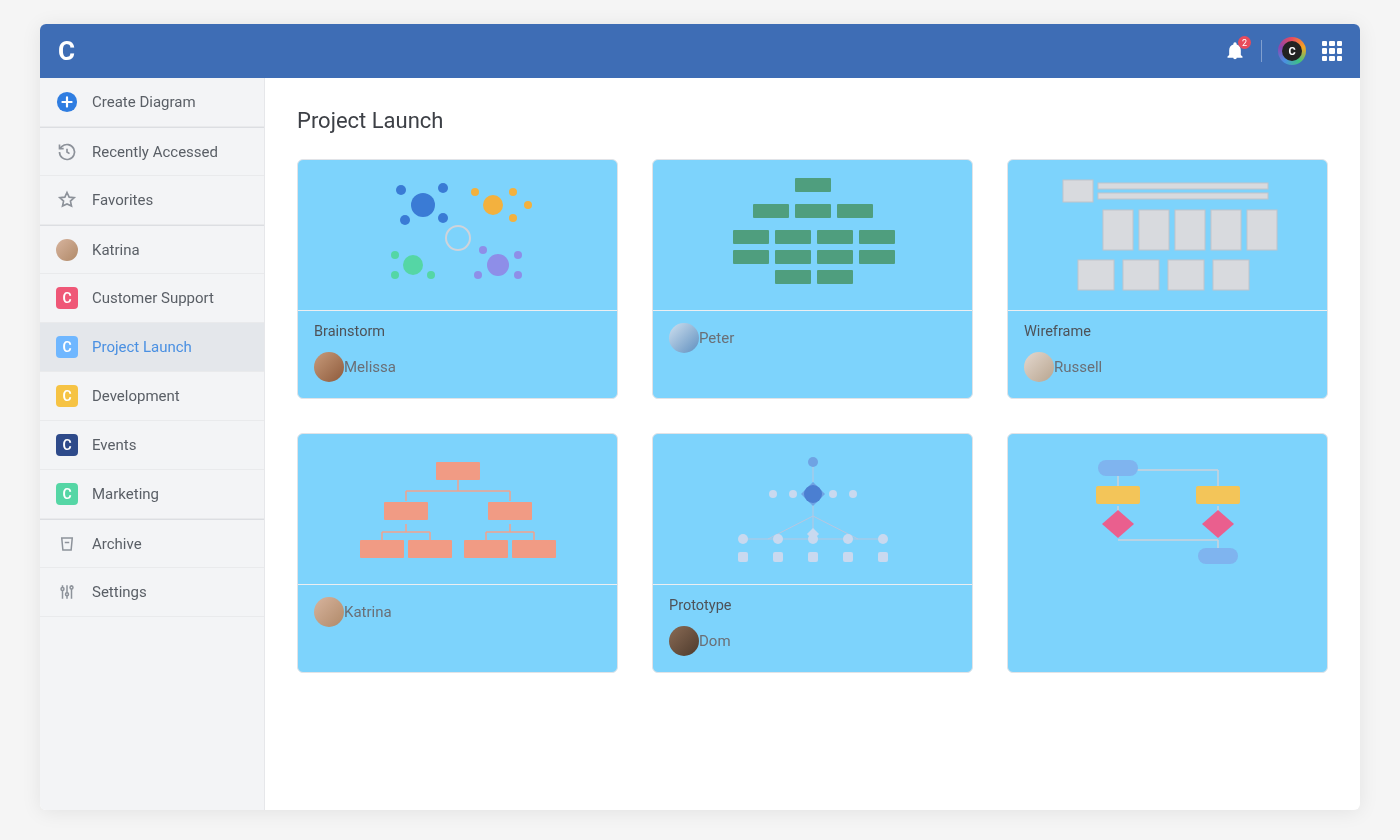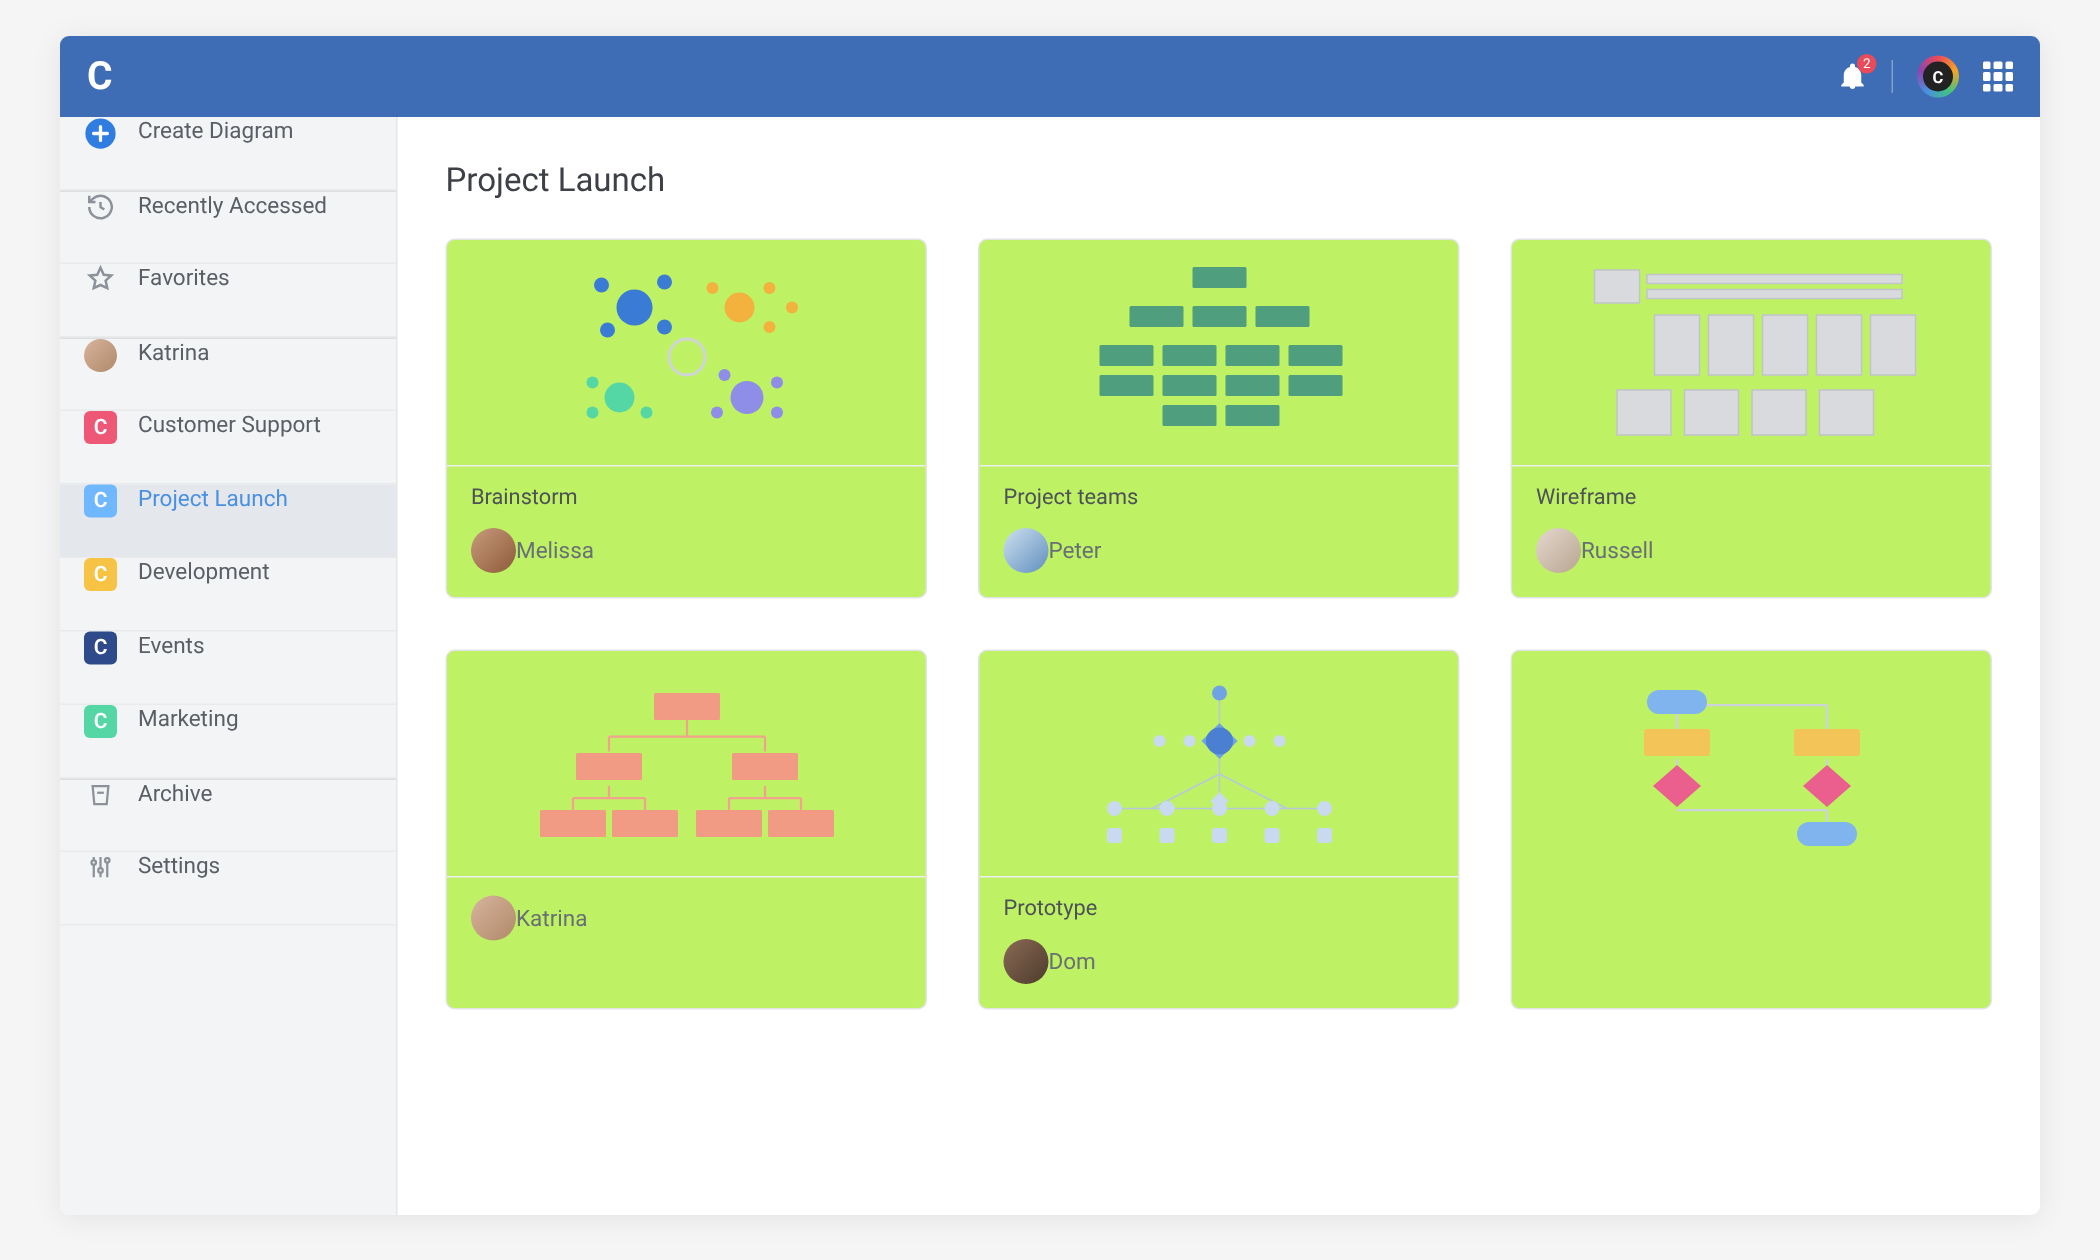--- a/index.html
+++ b/index.html
@@ -80,21 +80,21 @@
   .sidebar {
     width: 225px;
     background: #f3f4f6;
     border-right: 1px solid #e6e7ea;
     display:flex; flex-direction:column;
     font-size: 15px;
     color:#5a5f66;
     overflow-y:auto;
   }
   .side-item {
-    display:flex; gap:14px;
+    display:flex; align-items:center; gap:14px;
     height: 49px;
     padding: 0 16px;
     border-bottom: 1px solid #e9eaec;
     cursor:pointer;
   }
   .side-item.sub { padding-left: 16px; }
   .side-item.active { background:#e4e7eb; color:#4a90e2; }
   .side-item.active .square-icon { box-shadow:none; }
   .side-icon { width:22px; display:flex; justify-content:center; color:#8d929a;}
   .square-icon {
@@ -111,21 +111,21 @@
   
   .main { flex:1; padding: 30px 32px; overflow-y:auto; }
   .page-title { font-size:22px; color:#3d4046; margin-bottom: 26px; font-weight:400;}
   .cards {
     display:grid; grid-template-columns: repeat(3, 1fr);
     gap: 34px 34px;
   }
   .card {
     border:1px solid #e1e3e7;
     border-radius:6px;
-    background:#bef264;
+    background:#7dd3fc;
     overflow:hidden;
     display:flex; flex-direction:column;
   }
   .card-thumb {
     height: 150px;
     display:flex; align-items:center; justify-content:center;
     padding: 8px;
   }
   .card-meta {
     border-top:1px solid #eceef1;
@@ -317,21 +317,20 @@
                   <rect x="30" y="80" width="36" height="14" rx="1"></rect>
                   <rect x="72" y="80" width="36" height="14" rx="1"></rect>
                   <rect x="114" y="80" width="36" height="14" rx="1"></rect>
                   <rect x="156" y="80" width="36" height="14" rx="1"></rect>
                   <rect x="72" y="100" width="36" height="14" rx="1"></rect>
                   <rect x="114" y="100" width="36" height="14" rx="1"></rect>
                 </g>
               </svg>
             </div>
             <div class="card-meta">
-              <div class="card-title">Project teams</div>
               <div class="card-owner">
                 <span class="owner-av" style="background:linear-gradient(135deg,#cfe0ef,#5f8fbf)"></span>
                 <span>Peter</span>
               </div>
             </div>
           </div>
           <div class="card">
             <div class="card-thumb">
               <svg width="250" height="130" viewBox="0 0 250 130">
                 <g fill="#d8dade" stroke="#c1c4ca">

